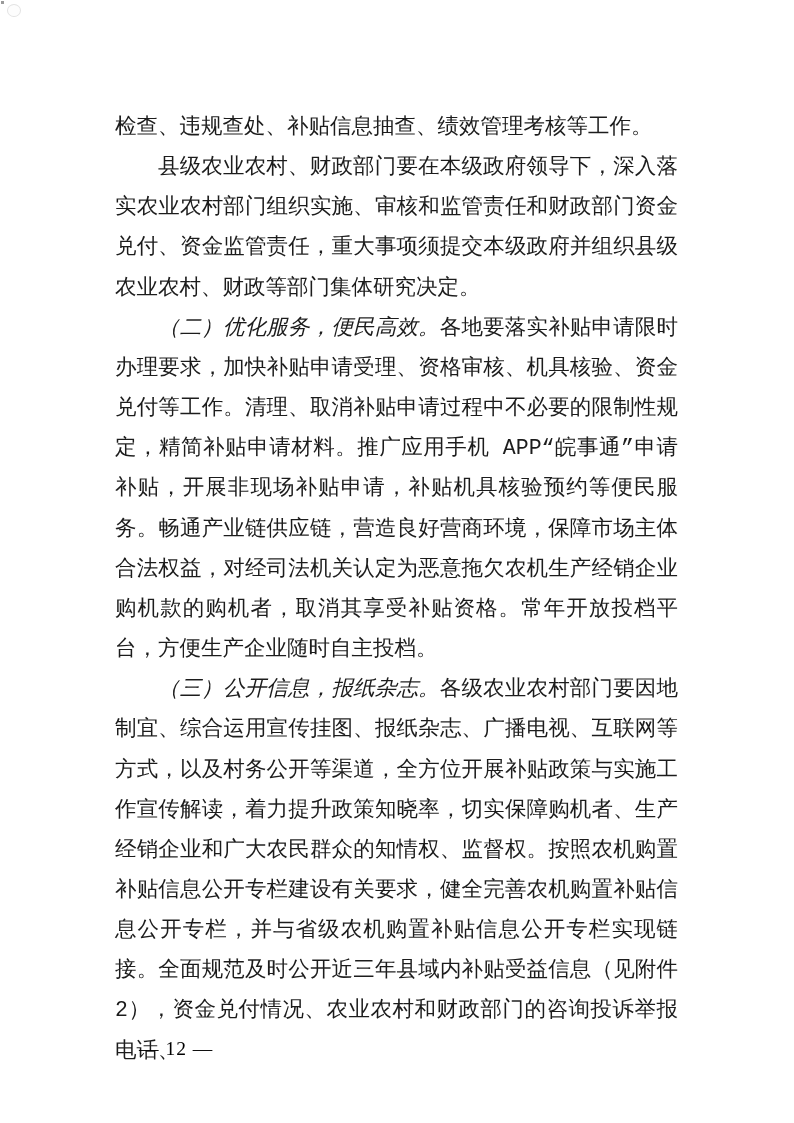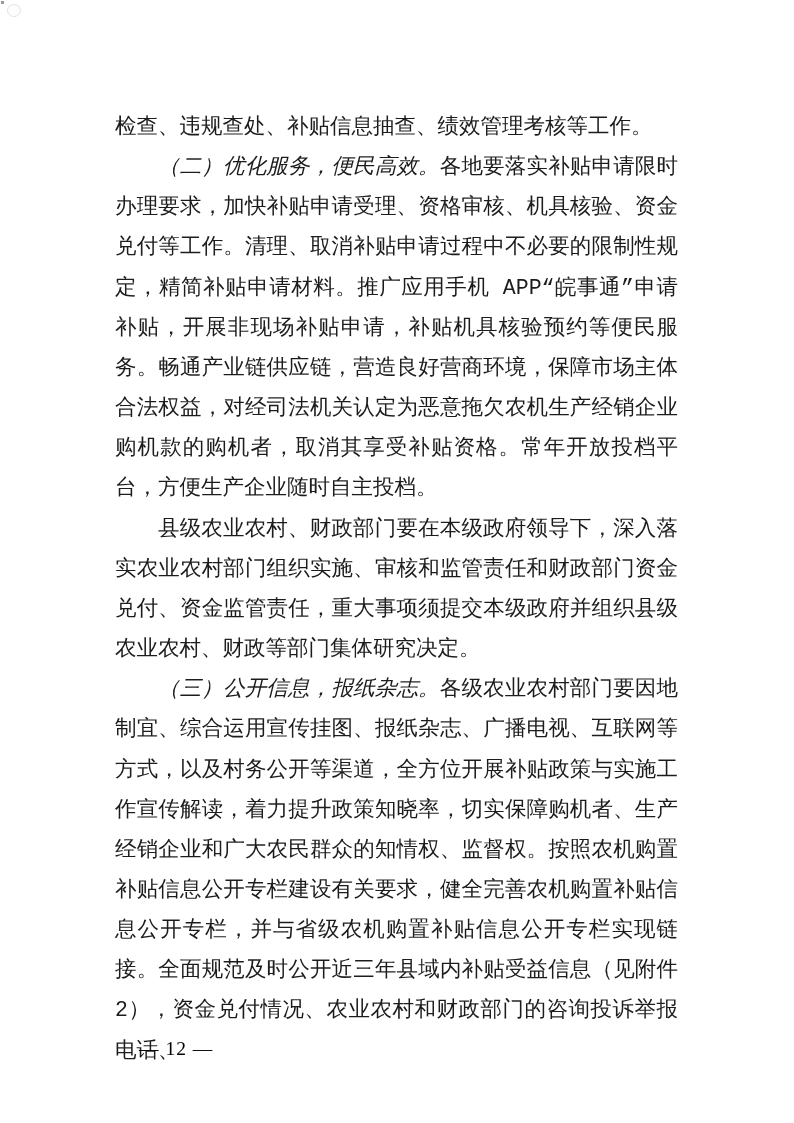--- a/index.html
+++ b/index.html
@@ -84,23 +84,23 @@
 <body>
 
 <div class="page">
 
   <div class="corner-artifact"></div>
 
   <main class="text-block">
 
     <p class="para"><span>检查、违规查处、补贴信息抽查、绩效管理考核等工作。</span></p>
 
+    <p class="para indent"><span>县级农业农村、财政部门要在本级政府领导下，深入落实农业农村部门组织实施、审核和监管责任和财政部门资金兑付、资金监管责任，重大事项须提交本级政府并组织县级农业农村、财政等部门集体研究决定。</span></p>
+
     <p class="para indent"><span class="lead">（二）优化服务，便民高效。</span><span>各地要落实补贴申请限时办理要求，加快补贴申请受理、资格审核、机具核验、资金兑付等工作。清理、取消补贴申请过程中不必要的限制性规定，精简补贴申请材料。推广应用手机 APP“皖事通”申请补贴，开展非现场补贴申请，补贴机具核验预约等便民服务。畅通产业链供应链，营造良好营商环境，保障市场主体合法权益，对经司法机关认定为恶意拖欠农机生产经销企业购机款的购机者，取消其享受补贴资格。常年开放投档平台，方便生产企业随时自主投档。</span></p>
-
-    <p class="para indent"><span>县级农业农村、财政部门要在本级政府领导下，深入落实农业农村部门组织实施、审核和监管责任和财政部门资金兑付、资金监管责任，重大事项须提交本级政府并组织县级农业农村、财政等部门集体研究决定。</span></p>
 
     <p class="para indent"><span class="lead">（三）公开信息，报纸杂志。</span><span>各级农业农村部门要因地制宜、综合运用宣传挂图、报纸杂志、广播电视、互联网等方式，以及村务公开等渠道，全方位开展补贴政策与实施工作宣传解读，着力提升政策知晓率，切实保障购机者、生产经销企业和广大农民群众的知情权、监督权。按照农机购置补贴信息公开专栏建设有关要求，健全完善农机购置补贴信息公开专栏，并与省级农机购置补贴信息公开专栏实现链接。全面规范及时公开近三年县域内补贴受益信息（见附件 2），资金兑付情况、农业农村和财政部门的咨询投诉举报电话、</span></p>
 
   </main>
 
   <footer class="page-number">— 12 —</footer>
 
 </div>
 
 </body></html>

